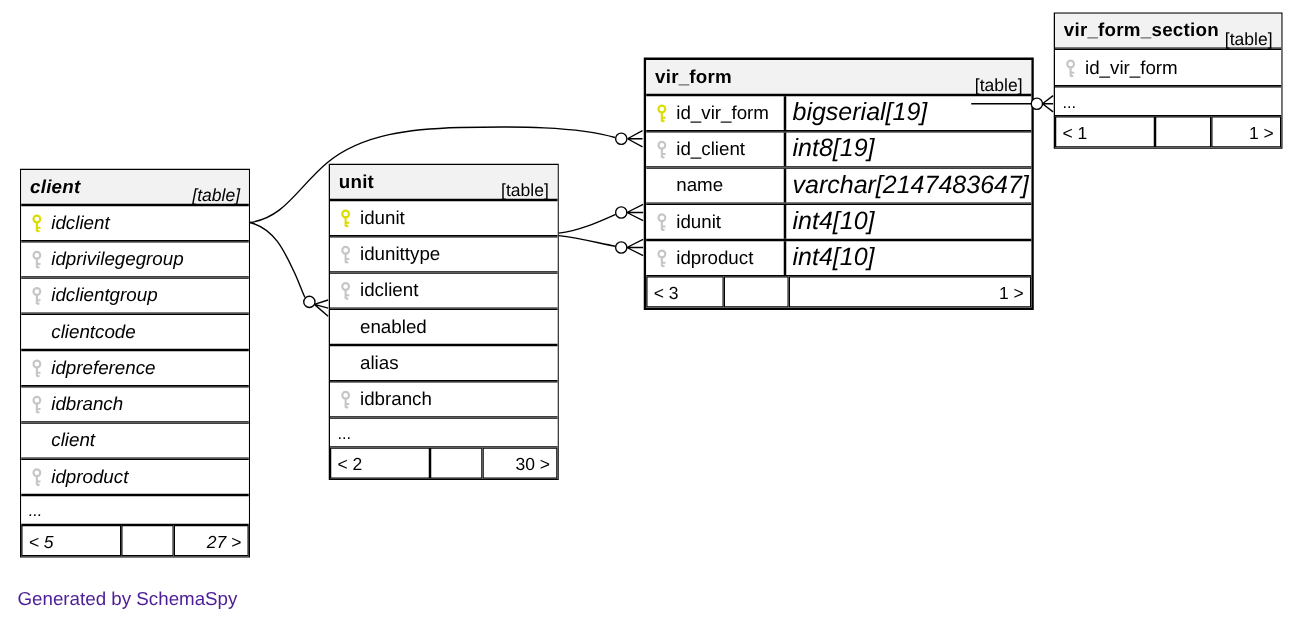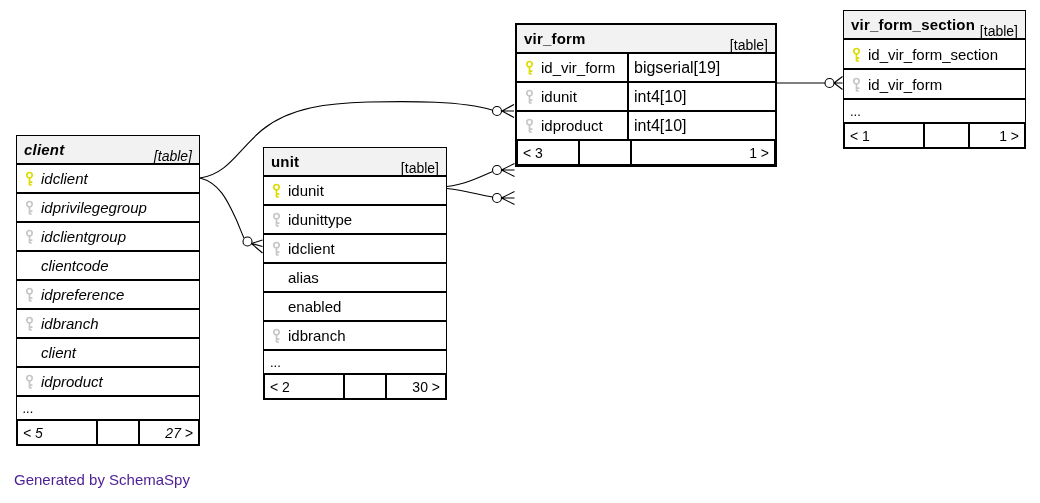--- a/index.html
+++ b/index.html
@@ -16,28 +16,28 @@
   .hdr .t{font-weight:bold;font-size:15px;letter-spacing:0.2px;}
   .hdr .b{font-size:14px;margin-top:12px;}
   .row{
     display:flex;align-items:center;height:29px;box-sizing:border-box;background:#fff;
     border-top:1px solid #000;border-bottom:1px solid #000;
   }
   .row.more{height:24px;padding-left:6px;font-size:13px;}
   .keyicon{flex:0 0 24px;width:24px;display:flex;justify-content:center;align-items:center;}
   .colname{font-size:15px;white-space:nowrap;}
   .namecell{display:flex;align-items:center;flex:0 0 110px;width:110px;align-self:stretch;border-right:1px solid #000;}
-  .typecell{flex:1;align-self:stretch;display:flex;align-items:center;border-left:1px solid #000;padding-left:5px;font-size:16px;white-space:nowrap;}
+  .typecell{flex:1;align-self:stretch;display:flex;align-items:center;border-left:1px solid #000;padding-left:5px;font-size:20px;white-space:nowrap;font-style:italic;}
   .footer{display:flex;height:25px;}
   .fcell{border:1px solid #000;box-sizing:border-box;display:flex;align-items:center;font-size:14px;background:#fff;}
   .fl{padding-left:5px;}
   .fr{flex:1;justify-content:flex-end;padding-right:5px;}
   #tbl-client{left:16px;top:135px;width:184px;font-style:italic;}
-  #tbl-unit{left:263px;top:147px;width:184px;}
-  #tbl-vir_form{left:515px;top:23px;width:262px;}
+  #tbl-unit{left:263px;top:131px;width:184px;}
+  #tbl-vir_form{left:515px;top:46px;width:312px;}
   #tbl-vir_form_section{left:843px;top:10px;width:183px;}
   #tbl-vir_form_section .row{height:30px;}
   #tbl-vir_form_section .row.more{height:24px;}
   .rel-layer{position:absolute;left:0;top:0;z-index:3;pointer-events:none;}
   .rl{fill:none;stroke:#000;stroke-width:1.1;}
   .rc{fill:#fff;stroke:#000;stroke-width:1.1;}
   #credit{position:absolute;left:14px;top:471px;font-size:15px;color:#4c1d95;}
 </style>
 </head>
 <body>
@@ -175,25 +175,25 @@
         <span class="keyicon">
           <svg width="11" height="15" viewBox="0 0 11 15">
             <circle cx="5.5" cy="4.2" r="2.7" fill="none" stroke="#c6c6c6" stroke-width="1.7"></circle>
             <path d="M5.5 6.9 L5.5 14.2 M5.5 11.2 L8.4 11.2 M5.5 13.9 L7.6 13.9" fill="none" stroke="#c6c6c6" stroke-width="1.7"></path>
           </svg>
         </span>
         <span class="colname">idclient</span>
       </div>
       <div class="row">
         <span class="keyicon"></span>
+        <span class="colname">enabled</span>
+      </div>
+      <div class="row">
+        <span class="keyicon"></span>
         <span class="colname">alias</span>
-      </div>
-      <div class="row">
-        <span class="keyicon"></span>
-        <span class="colname">enabled</span>
       </div>
       <div class="row">
         <span class="keyicon">
           <svg width="11" height="15" viewBox="0 0 11 15">
             <circle cx="5.5" cy="4.2" r="2.7" fill="none" stroke="#c6c6c6" stroke-width="1.7"></circle>
             <path d="M5.5 6.9 L5.5 14.2 M5.5 11.2 L8.4 11.2 M5.5 13.9 L7.6 13.9" fill="none" stroke="#c6c6c6" stroke-width="1.7"></path>
           </svg>
         </span>
         <span class="colname">idbranch</span>
       </div>
@@ -225,20 +225,39 @@
         <div class="typecell">bigserial[19]</div>
       </div>
       <div class="row">
         <div class="namecell">
           <span class="keyicon">
             <svg width="11" height="15" viewBox="0 0 11 15">
               <circle cx="5.5" cy="4.2" r="2.7" fill="none" stroke="#c6c6c6" stroke-width="1.7"></circle>
               <path d="M5.5 6.9 L5.5 14.2 M5.5 11.2 L8.4 11.2 M5.5 13.9 L7.6 13.9" fill="none" stroke="#c6c6c6" stroke-width="1.7"></path>
             </svg>
           </span>
+          <span class="colname">id_client</span>
+        </div>
+        <div class="typecell">int8[19]</div>
+      </div>
+      <div class="row">
+        <div class="namecell">
+          <span class="keyicon"></span>
+          <span class="colname">name</span>
+        </div>
+        <div class="typecell">varchar[2147483647]</div>
+      </div>
+      <div class="row">
+        <div class="namecell">
+          <span class="keyicon">
+            <svg width="11" height="15" viewBox="0 0 11 15">
+              <circle cx="5.5" cy="4.2" r="2.7" fill="none" stroke="#c6c6c6" stroke-width="1.7"></circle>
+              <path d="M5.5 6.9 L5.5 14.2 M5.5 11.2 L8.4 11.2 M5.5 13.9 L7.6 13.9" fill="none" stroke="#c6c6c6" stroke-width="1.7"></path>
+            </svg>
+          </span>
           <span class="colname">idunit</span>
         </div>
         <div class="typecell">int4[10]</div>
       </div>
       <div class="row">
         <div class="namecell">
           <span class="keyicon">
             <svg width="11" height="15" viewBox="0 0 11 15">
               <circle cx="5.5" cy="4.2" r="2.7" fill="none" stroke="#c6c6c6" stroke-width="1.7"></circle>
               <path d="M5.5 6.9 L5.5 14.2 M5.5 11.2 L8.4 11.2 M5.5 13.9 L7.6 13.9" fill="none" stroke="#c6c6c6" stroke-width="1.7"></path>
@@ -258,29 +277,20 @@
 
 <div class="tbl" id="tbl-vir_form_section">
   <div class="hdr">
     <span class="t">vir_form_section</span>
     <span class="b">[table]</span>
   </div>
   <div class="rows">
       <div class="row">
         <span class="keyicon">
           <svg width="11" height="15" viewBox="0 0 11 15">
-            <circle cx="5.5" cy="4.2" r="2.7" fill="none" stroke="#dcdc00" stroke-width="1.7"></circle>
-            <path d="M5.5 6.9 L5.5 14.2 M5.5 11.2 L8.4 11.2 M5.5 13.9 L7.6 13.9" fill="none" stroke="#dcdc00" stroke-width="1.7"></path>
-          </svg>
-        </span>
-        <span class="colname">id_vir_form_section</span>
-      </div>
-      <div class="row">
-        <span class="keyicon">
-          <svg width="11" height="15" viewBox="0 0 11 15">
             <circle cx="5.5" cy="4.2" r="2.7" fill="none" stroke="#c6c6c6" stroke-width="1.7"></circle>
             <path d="M5.5 6.9 L5.5 14.2 M5.5 11.2 L8.4 11.2 M5.5 13.9 L7.6 13.9" fill="none" stroke="#c6c6c6" stroke-width="1.7"></path>
           </svg>
         </span>
         <span class="colname">id_vir_form</span>
       </div>
       <div class="row more">...</div>
     </div>
   <div class="footer">
       <div class="fcell fl" style="width: 80px;">&lt; 1</div>

